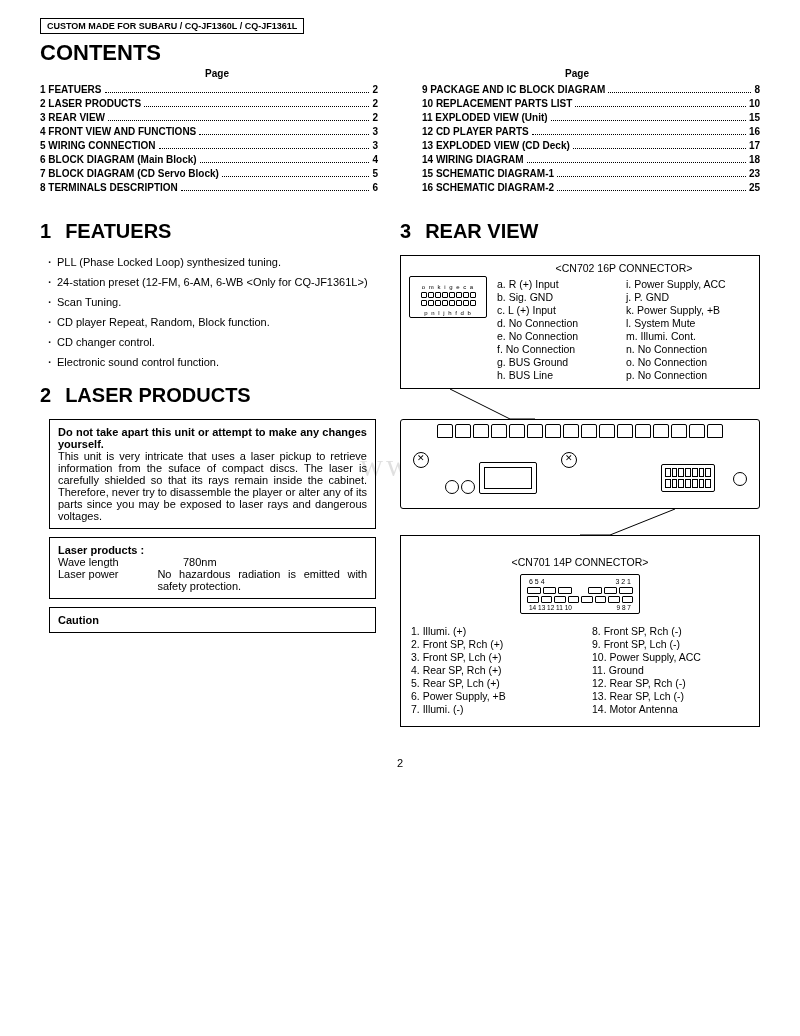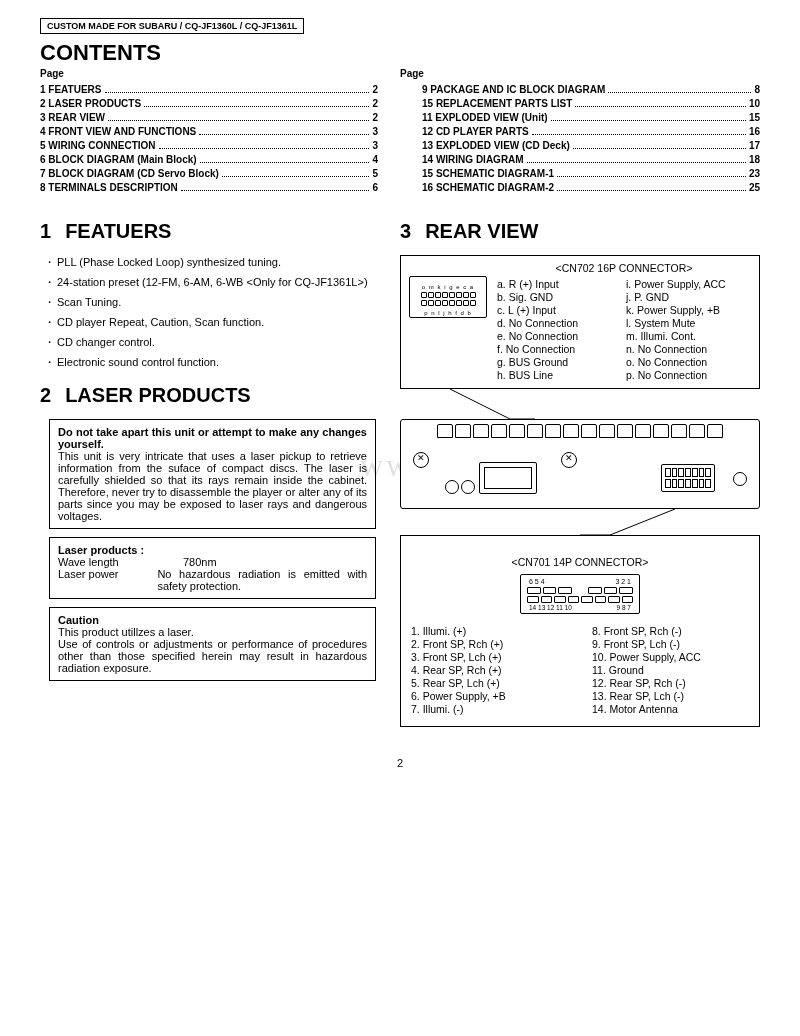--- a/index.html
+++ b/index.html
@@ -21,21 +21,21 @@
     margin-bottom: 6px;
   }
   .contents-title {
     font-size: 22px;
     font-weight: bold;
     margin-bottom: 2px;
   }
   .page-labels { display: flex; }
   .page-label {
     width: 50%;
-    text-align: left;
+    text-align: center;
     font-size: 10px;
     font-weight: bold;
     padding-right: 6px;
   }
   .toc-cols { display: flex; gap: 44px; margin-top: 2px; }
   .toc-col { width: 50%; }
   .toc-row {
     display: flex;
     font-size: 10px;
     font-weight: bold;
@@ -203,21 +203,21 @@
         <span class="toc-page">6</span>
       </div>
     </div>
   <div class="toc-col" id="toc-right">
       <div class="toc-row">
         <span class="toc-label">9 PACKAGE AND IC BLOCK DIAGRAM</span>
         <span class="toc-dots"></span>
         <span class="toc-page">8</span>
       </div>
       <div class="toc-row">
-        <span class="toc-label">15 REPLACEMENT PARTS LIST</span>
+        <span class="toc-label">10 REPLACEMENT PARTS LIST</span>
         <span class="toc-dots"></span>
         <span class="toc-page">10</span>
       </div>
       <div class="toc-row">
         <span class="toc-label">11 EXPLODED VIEW (Unit)</span>
         <span class="toc-dots"></span>
         <span class="toc-page">15</span>
       </div>
       <div class="toc-row">
         <span class="toc-label">12 CD PLAYER PARTS</span>
@@ -251,21 +251,21 @@
 
   <div class="col-left">
     <div class="sec-head">
       <span class="sec-num">1</span>
       <span>FEATUERS</span>
     </div>
     <ul class="feat-list" id="feat-list">
         <li>PLL (Phase Locked Loop) synthesized tuning.</li>
         <li>24-station preset (12-FM, 6-AM, 6-WB &lt;Only for CQ-JF1361L&gt;)</li>
         <li>Scan Tuning.</li>
-        <li>CD player Repeat, Caution, Scan function.</li>
+        <li>CD player Repeat, Random, Block function.</li>
         <li>CD changer control.</li>
         <li>Electronic sound control function.</li>
       </ul>
 
     <div class="sec-head" style="margin-top:14px">
       <span class="sec-num">2</span>
       <span>LASER PRODUCTS</span>
     </div>
 
     <div class="box">
@@ -280,22 +280,20 @@
         <div>780nm</div>
       </div>
       <div class="laser-spec">
         <div class="k">Laser power</div>
         <div>No hazardous radiation is emitted with safety protection.</div>
       </div>
     </div>
 
     <div class="box">
       <div class="bold">Caution</div>
-      <div id="caution-body" style="white-space:pre-line">This product utillzes a laser.
-Use of controls or adjustments or performance of procedures other than those specified herein may result in hazardous radiation exposure.</div>
     </div>
   </div>
 
   <div class="col-right">
     <div class="sec-head">
       <span class="sec-num">3</span>
       <span>REAR VIEW</span>
     </div>
 
     <div class="cn702-box">

